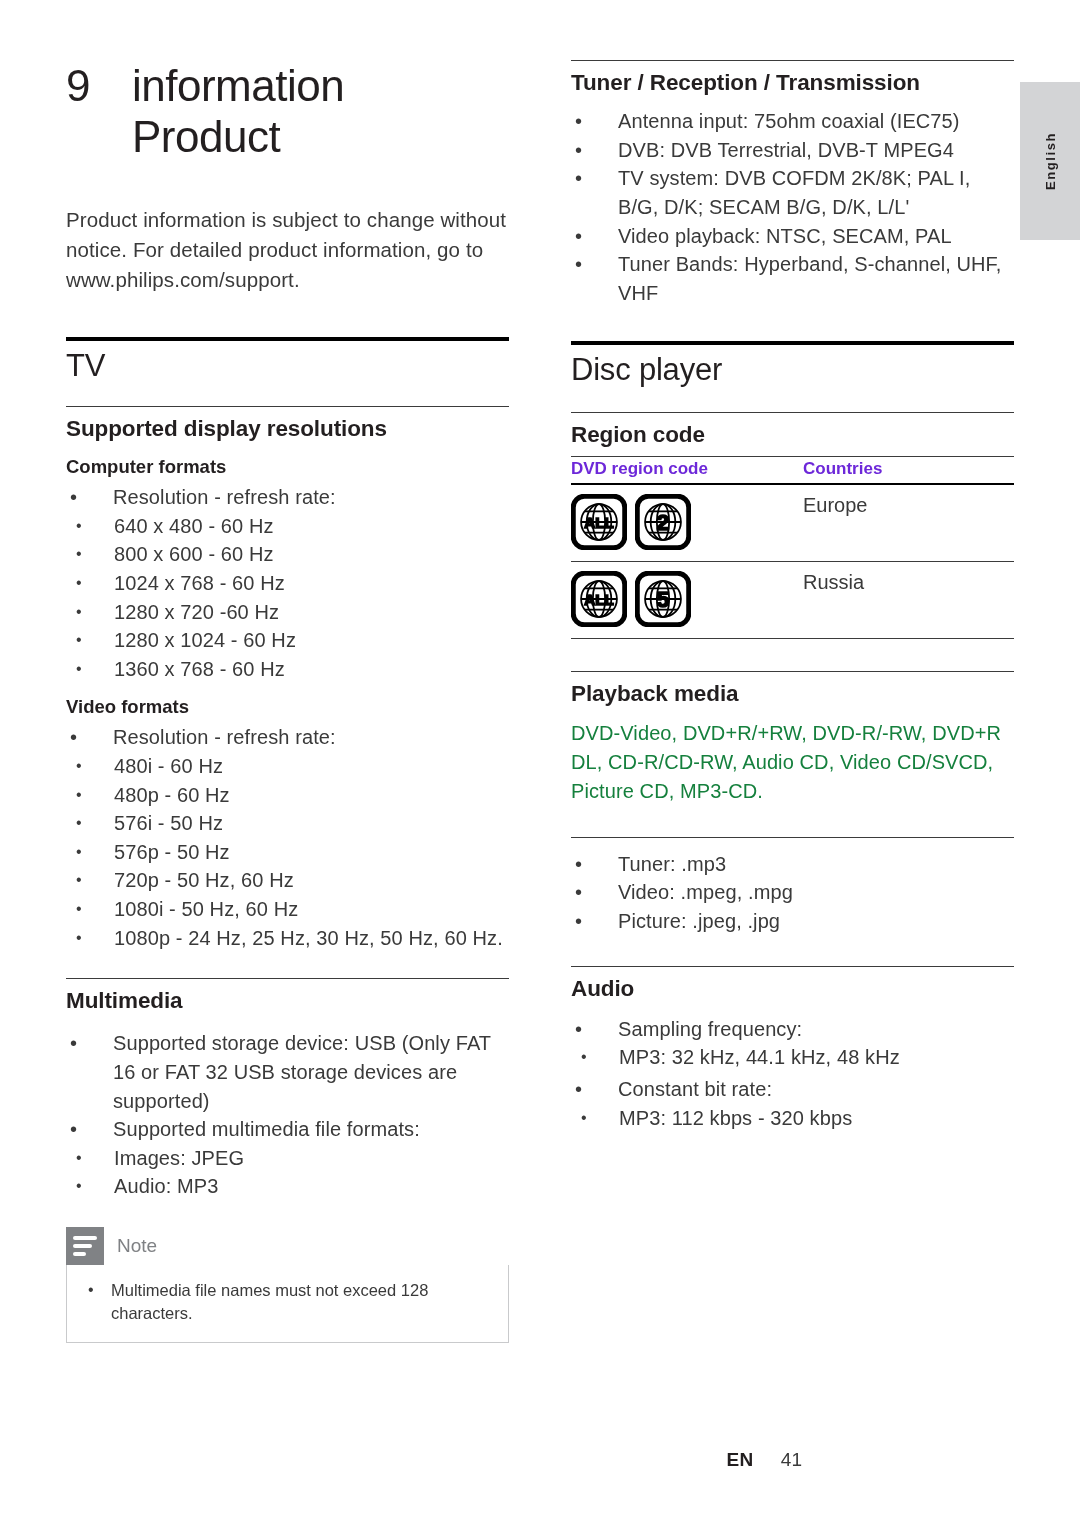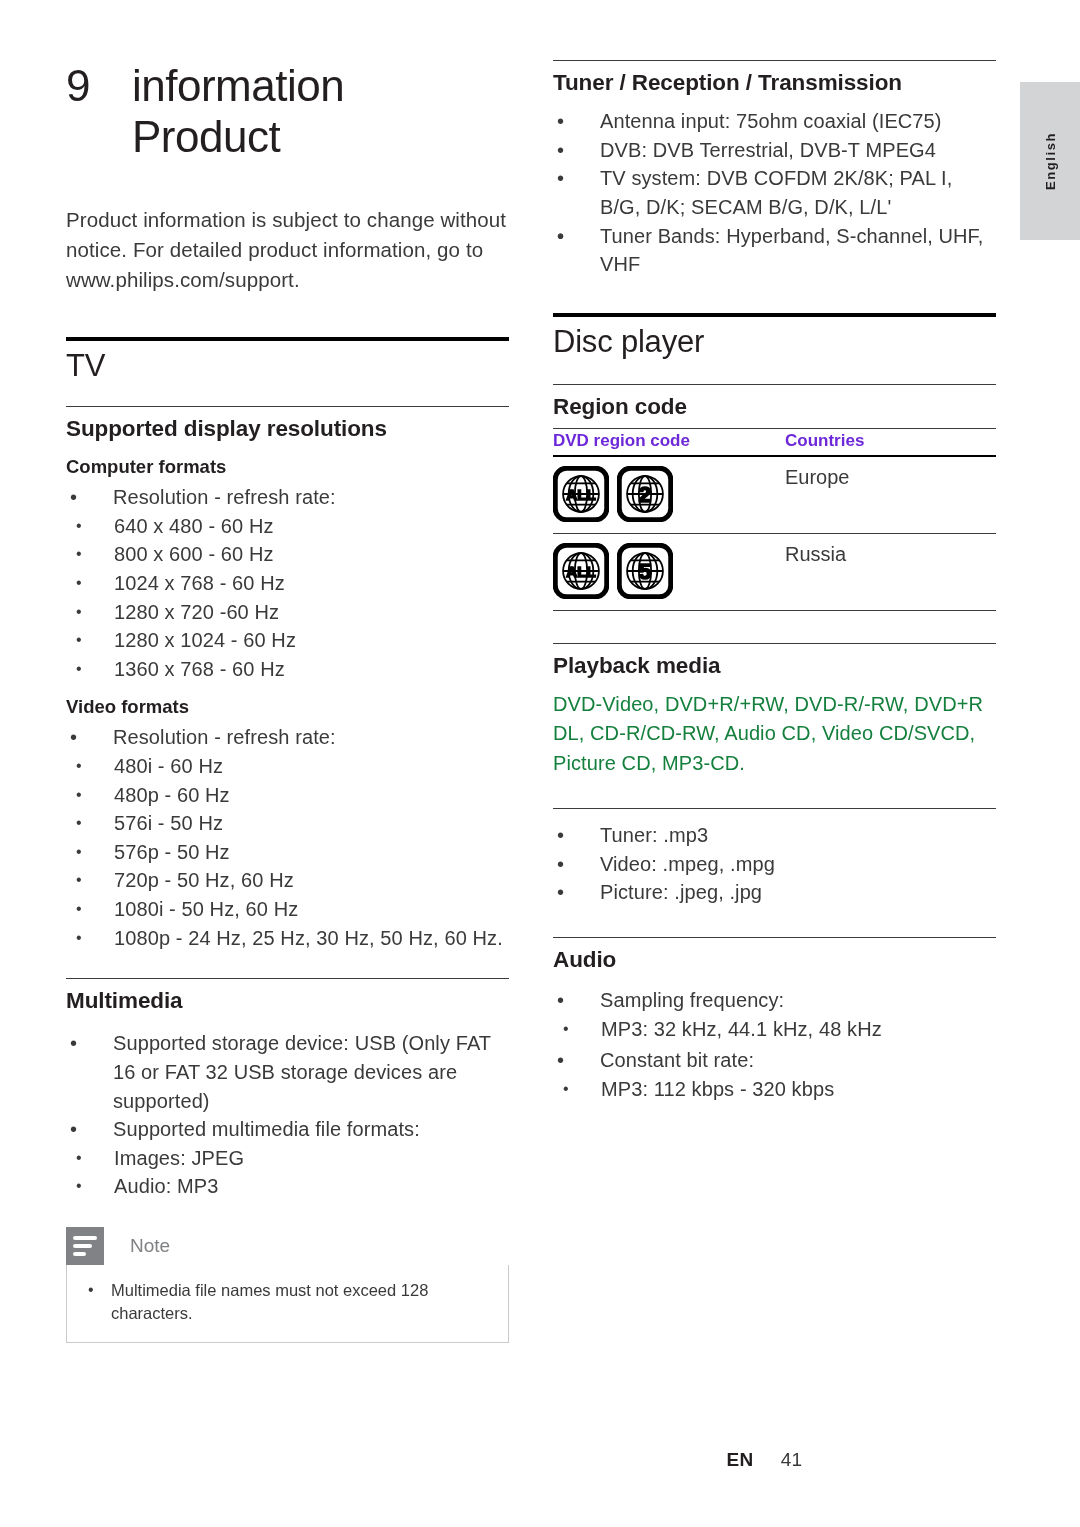--- a/index.html
+++ b/index.html
@@ -43,21 +43,21 @@
     color: #231f20;
   }
 
   
   .col {
     position: absolute;
     top: 60px;
     width: 443px;
   }
   .col-left  { left: 66px; }
-  .col-right { left: 553px; }
+  .col-right { left: 571px; }
 
   
   .chapter {
     display: flex;
     align-items: flex-start;
     margin: 0 0 4px 0;
   }
   .chapter-num {
     font-size: 44px;
     font-weight: normal;
@@ -194,21 +194,21 @@
     height: 4.5px;
     border-radius: 2.5px;
     left: 7px;
   }
   .note-icon i.b1 { top: 9px;  width: 24px; }
   .note-icon i.b2 { top: 17px; width: 19px; }
   .note-icon i.b3 { top: 25px; width: 13px; }
   .note-title {
     font-size: 19px;
     color: #7f8184;
-    margin-left: 26px;
+    margin-left: 13px;
     line-height: 1;
     text-align: center;
   }
   .note-body {
     border: 1px solid #c9cacc;
     border-top: none;
     padding: 14px 16px 16px 16px;
     min-height: 50px;
     box-sizing: border-box;
   }
@@ -382,21 +382,21 @@
   <div class="col col-right">
 
     <div class="h2-block" style="margin-top:0;">
       <div class="h2-rule"></div>
       <h2 class="h2">Tuner / Reception / Transmission</h2>
     </div>
     <ul class="lvl1" style="margin-top:10px;">
       <li><span class="bul">•</span><span>Antenna input: 75ohm coaxial (IEC75)</span></li>
       <li><span class="bul">•</span><span>DVB: DVB Terrestrial, DVB-T MPEG4</span></li>
       <li><span class="bul">•</span><span>TV system: DVB COFDM 2K/8K; PAL I, B/G, D/K; SECAM B/G, D/K, L/L'</span></li>
-      <li><span class="bul">•</span></li>
+      <li><span class="bul">•</span><span>Video playback: NTSC, SECAM, PAL</span></li>
       <li><span class="bul">•</span><span>Tuner Bands: Hyperband, S-channel, UHF, VHF</span></li>
     </ul>
 
     <div class="h1-block" style="margin-top:34px;">
       <div class="h1-rule"></div>
       <h1 class="h1">Disc player</h1>
     </div>
 
     <div class="h2-block" style="margin-top:22px;">
       <div class="h2-rule"></div>

